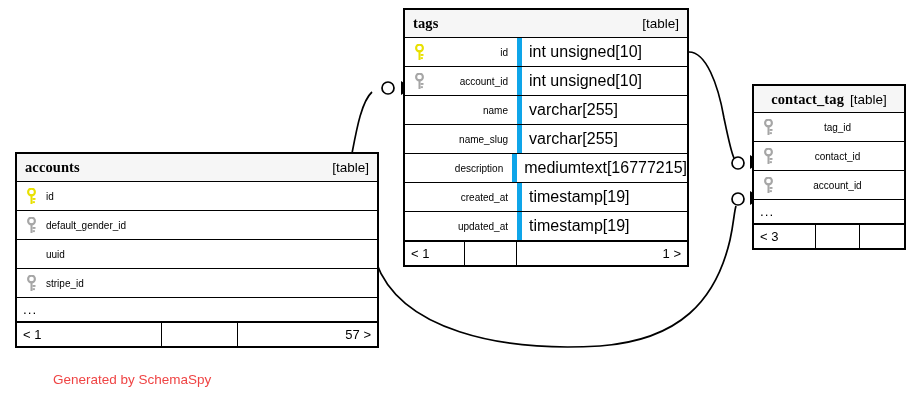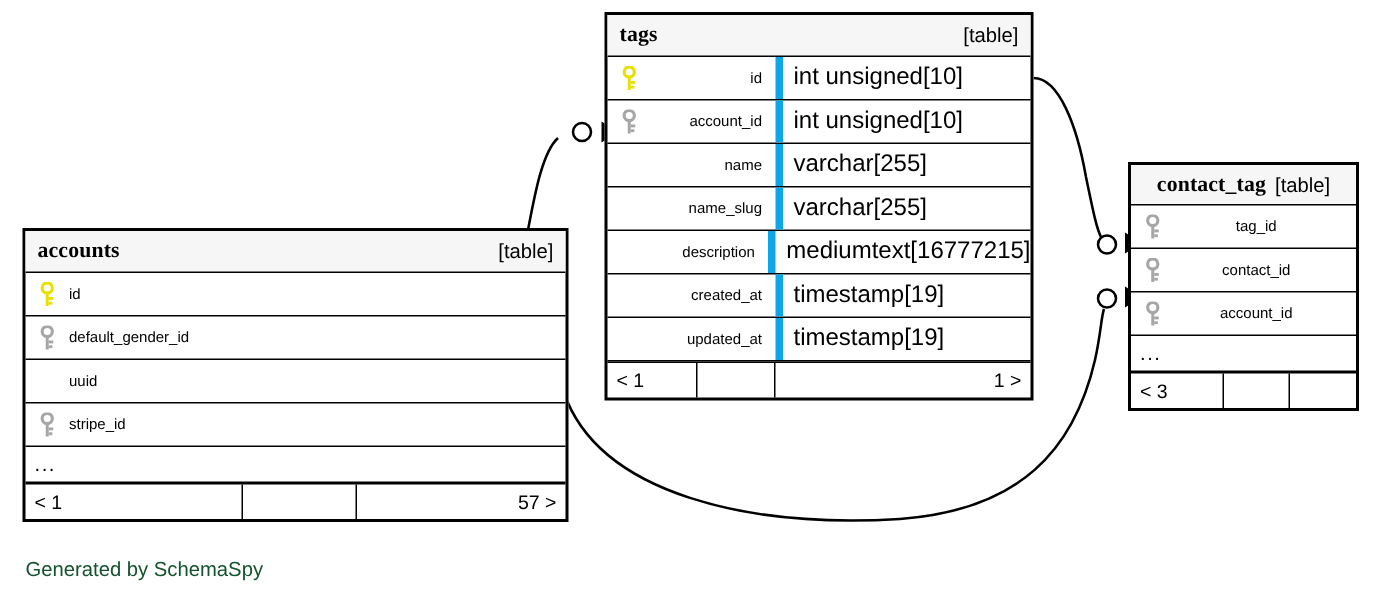--- a/index.html
+++ b/index.html
@@ -81,21 +81,22 @@
     font-size:13px;
     border-right:1px solid #000;
     padding:0 6px;
   }
   .fcell:last-child{border-right:none;}
   .fcell.right{justify-content:flex-end;}
 
   .caption{
     position:absolute;
     font-size:13.5px;
-    color:#14532d;
+    color:#ef4444;
+    margin-left:36px;
   }
 </style>
 </head>
 <body>
 
 <div id="canvas">
 
   <svg class="edges" viewBox="0 0 920 403">
     <defs>
       <marker id="arrow" viewBox="0 0 10 10" refX="9" refY="5" markerWidth="7" markerHeight="7" orient="auto-start-reverse">
@@ -266,21 +267,21 @@
       <div class="cell-type">timestamp[19]</div>
     </div>
 
     <div class="footer">
       <div class="fcell" style="width:60px;">&lt; 1</div>
       <div class="fcell" style="width:52px;"></div>
       <div class="fcell right" style="flex:1;">1 &gt;</div>
     </div>
   </div>
 
-  <div class="table-box" id="tbl-contact-tag" style="left:752px;top:108px;width:154px;">
+  <div class="table-box" id="tbl-contact-tag" style="left:752px;top:84px;width:154px;">
     <div class="thead center" style="height:27px;padding:0 6px;">
       <span class="tname">contact_tag</span>
       <span class="ttag">[table]</span>
     </div>
 
     <div class="row">
       <div class="cell-name namecol-center" style="flex:1;">
         <span class="keyslot">
           <svg width="11" height="17" viewBox="0 0 11 17">
             <circle cx="5.5" cy="4" r="3.4" fill="none" stroke="#a6a6a6" stroke-width="2.1"></circle>

